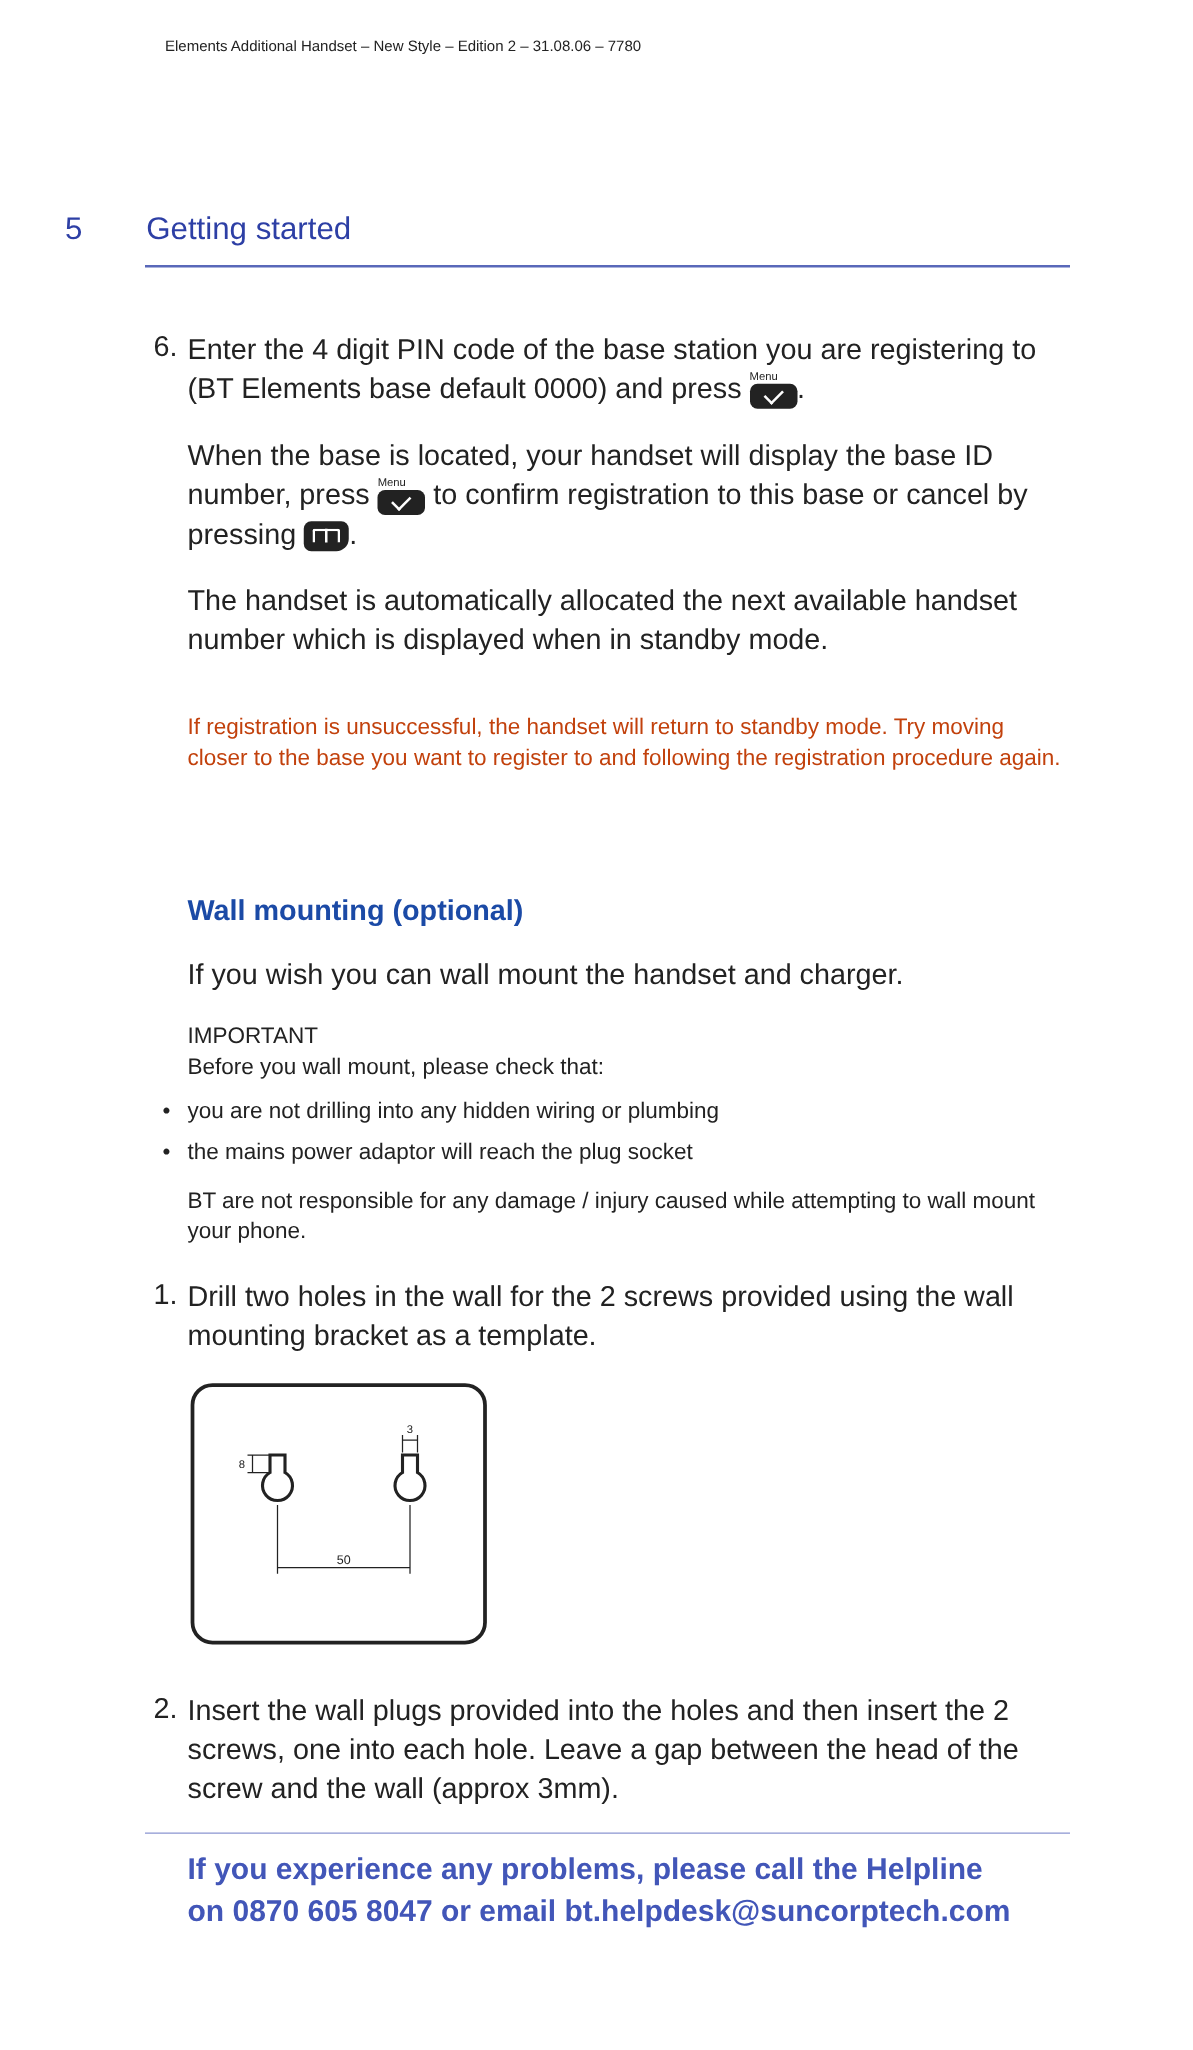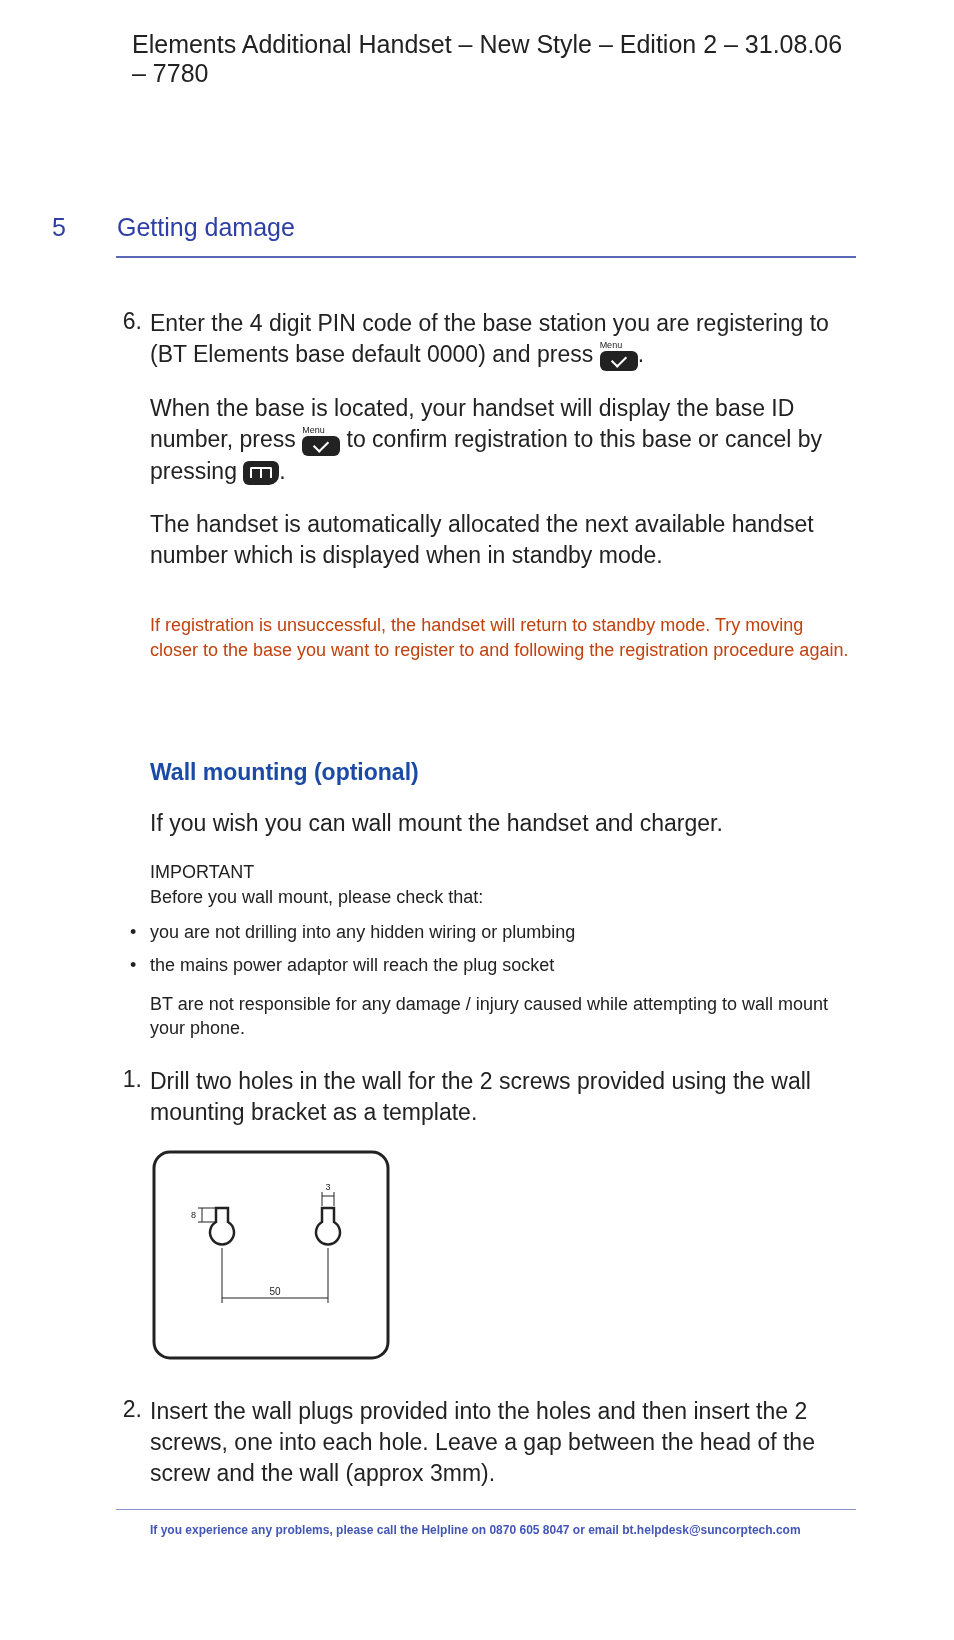--- a/index.html
+++ b/index.html
@@ -6,21 +6,21 @@
     body {
       font-family: Arial, Helvetica, sans-serif;
       background: #fff;
       color: #222;
       width: 954px;
       height: 1640px;
       position: relative;
       padding: 30px 98px 0 52px;
     }
     .header-line {
-      font-size: 25px;
+      font-size: 12px;
       color: #222;
       margin-left: 80px;
       margin-bottom: 125px;
       font-weight: 400;
     }
     .page-row {
       display: flex;
       align-items: baseline;
       margin-bottom: 14px;
     }
@@ -166,34 +166,34 @@
     }
     .hr2 {
       height: 1px;
       background:#8b95d1;
       margin-left: 64px;
       margin-bottom: 12px;
     }
     .footer {
       color:#4256b8;
       font-weight: bold;
-      font-size: 12px;
+      font-size: 24px;
       line-height:1.4;
       margin-left: 98px;
       padding-right: 40px;
     }
   </style>
 </head>
 <body>
 
 <div class="header-line">Elements Additional Handset – New Style – Edition 2 – 31.08.06 – 7780</div>
 
 <div class="page-row">
   <div class="page-num">5</div>
-  <div class="section-title">Getting damage</div>
+  <div class="section-title">Getting started</div>
 </div>
 <div class="hr"></div>
 
 <div class="content">
 
   <div class="step">
     <div class="step-num">6.</div>
     <div class="step-body">
       <div class="para">
         <span>Enter the 4 digit PIN code of the base station you are registering to (BT Elements base default 0000) and press </span>

